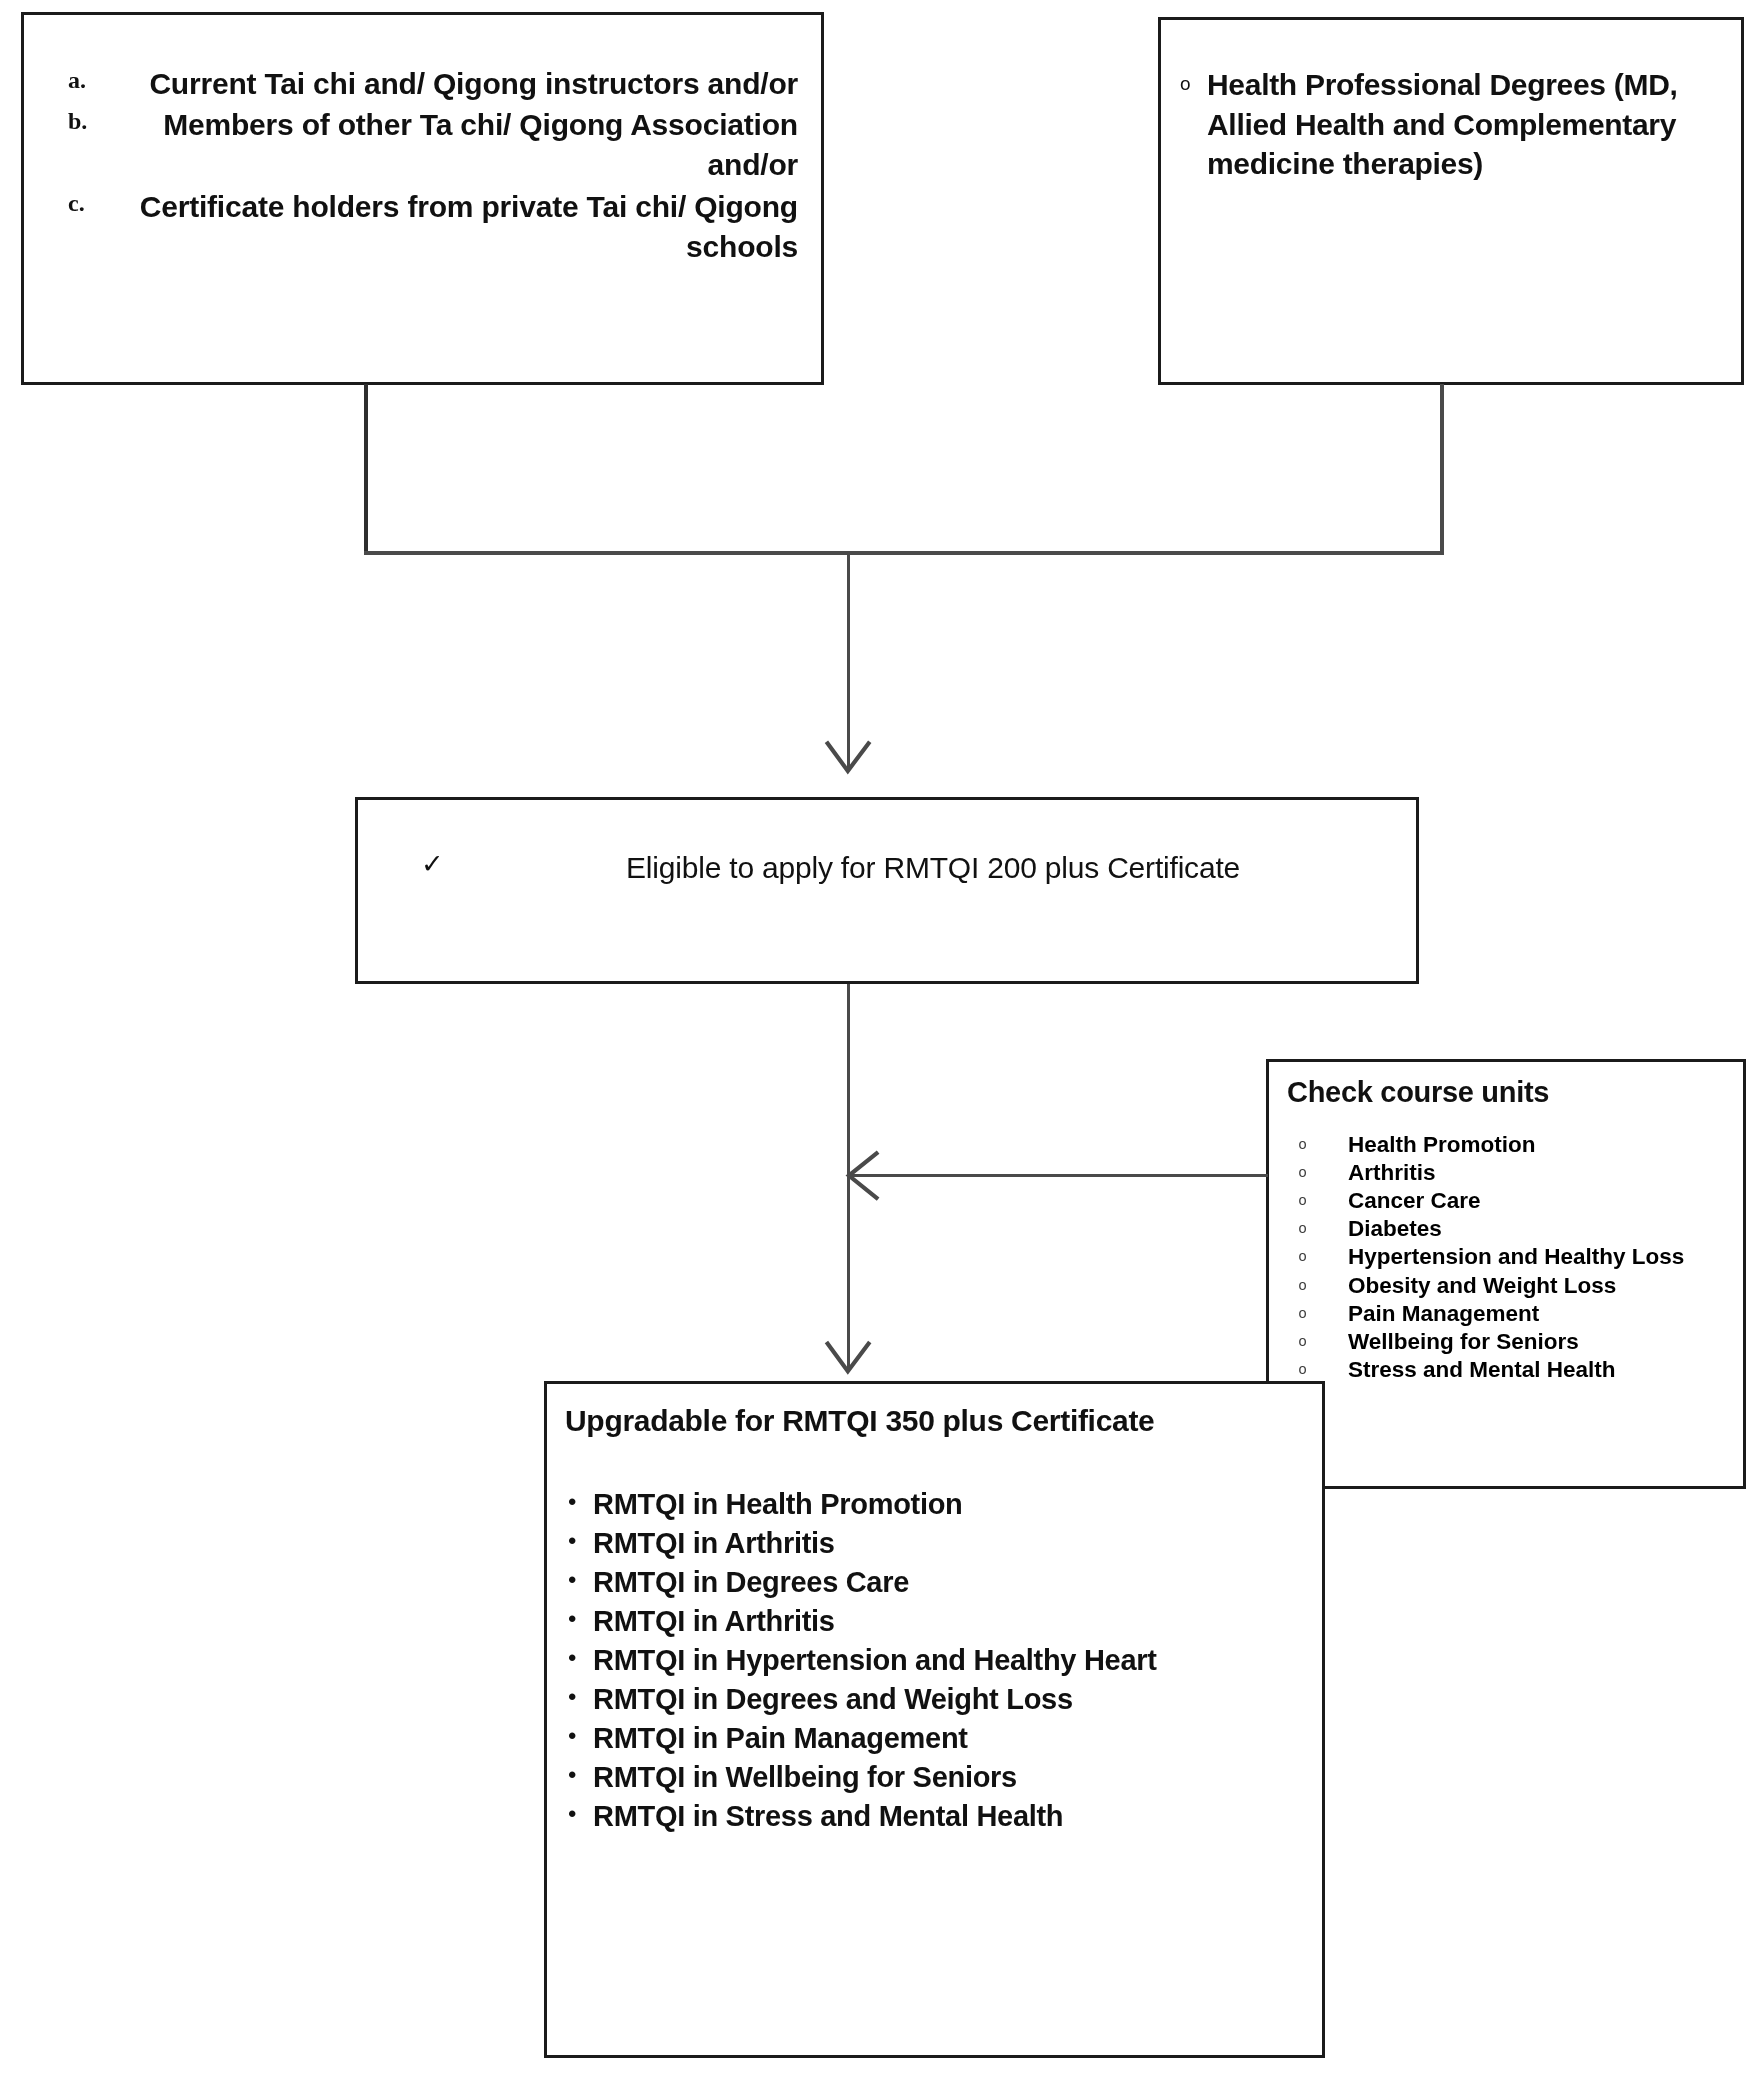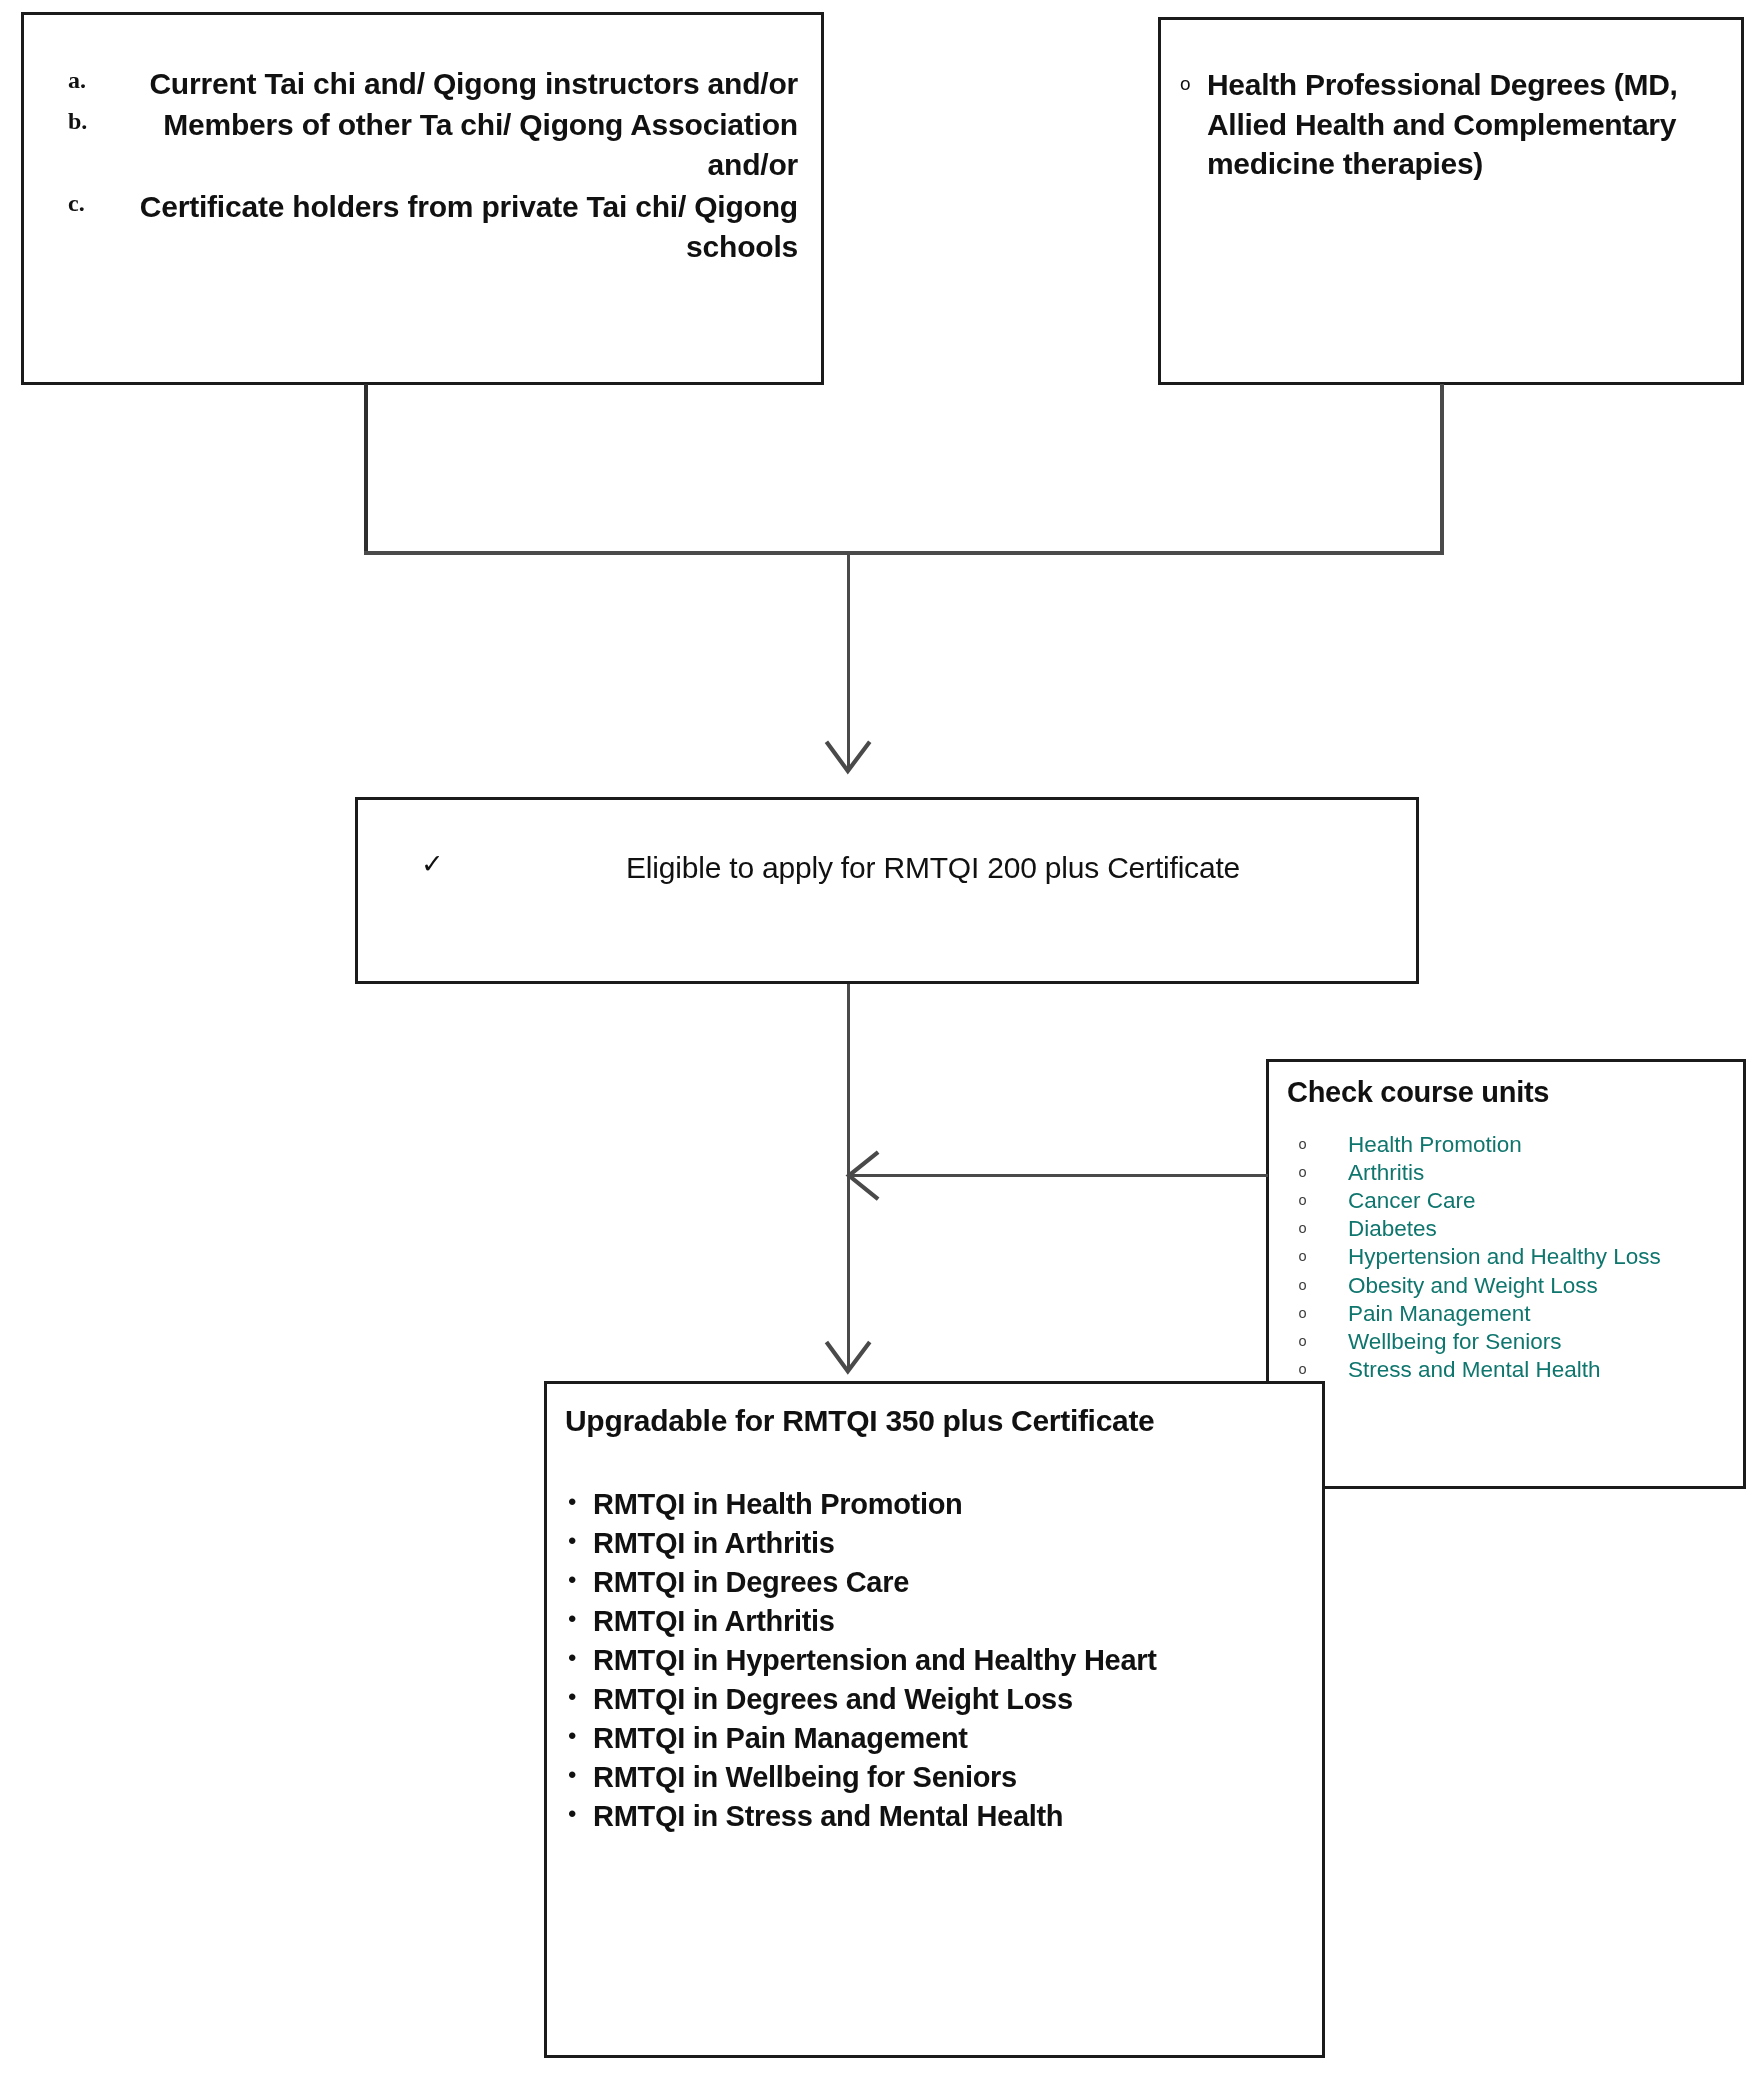--- a/index.html
+++ b/index.html
@@ -143,23 +143,23 @@
   #box-units .mark {
     width: 61px;
     font-size: 14.6px;
     line-height: 1.9;
     color: #3a3a3a;
     padding-left: 11.5px;
     box-sizing: border-box;
   }
   #box-units .txt {
     font-size: 22.5px;
-    font-weight: 400;
+    font-weight: 700;
     line-height: 1.22;
-    color: #0f766e;
+    color: #000000;
   }
 
   
   #box-upgrade {
     left: 544px;
     top: 1381px;
     width: 781px;
     height: 677px;
   }
   #box-upgrade .inner {

